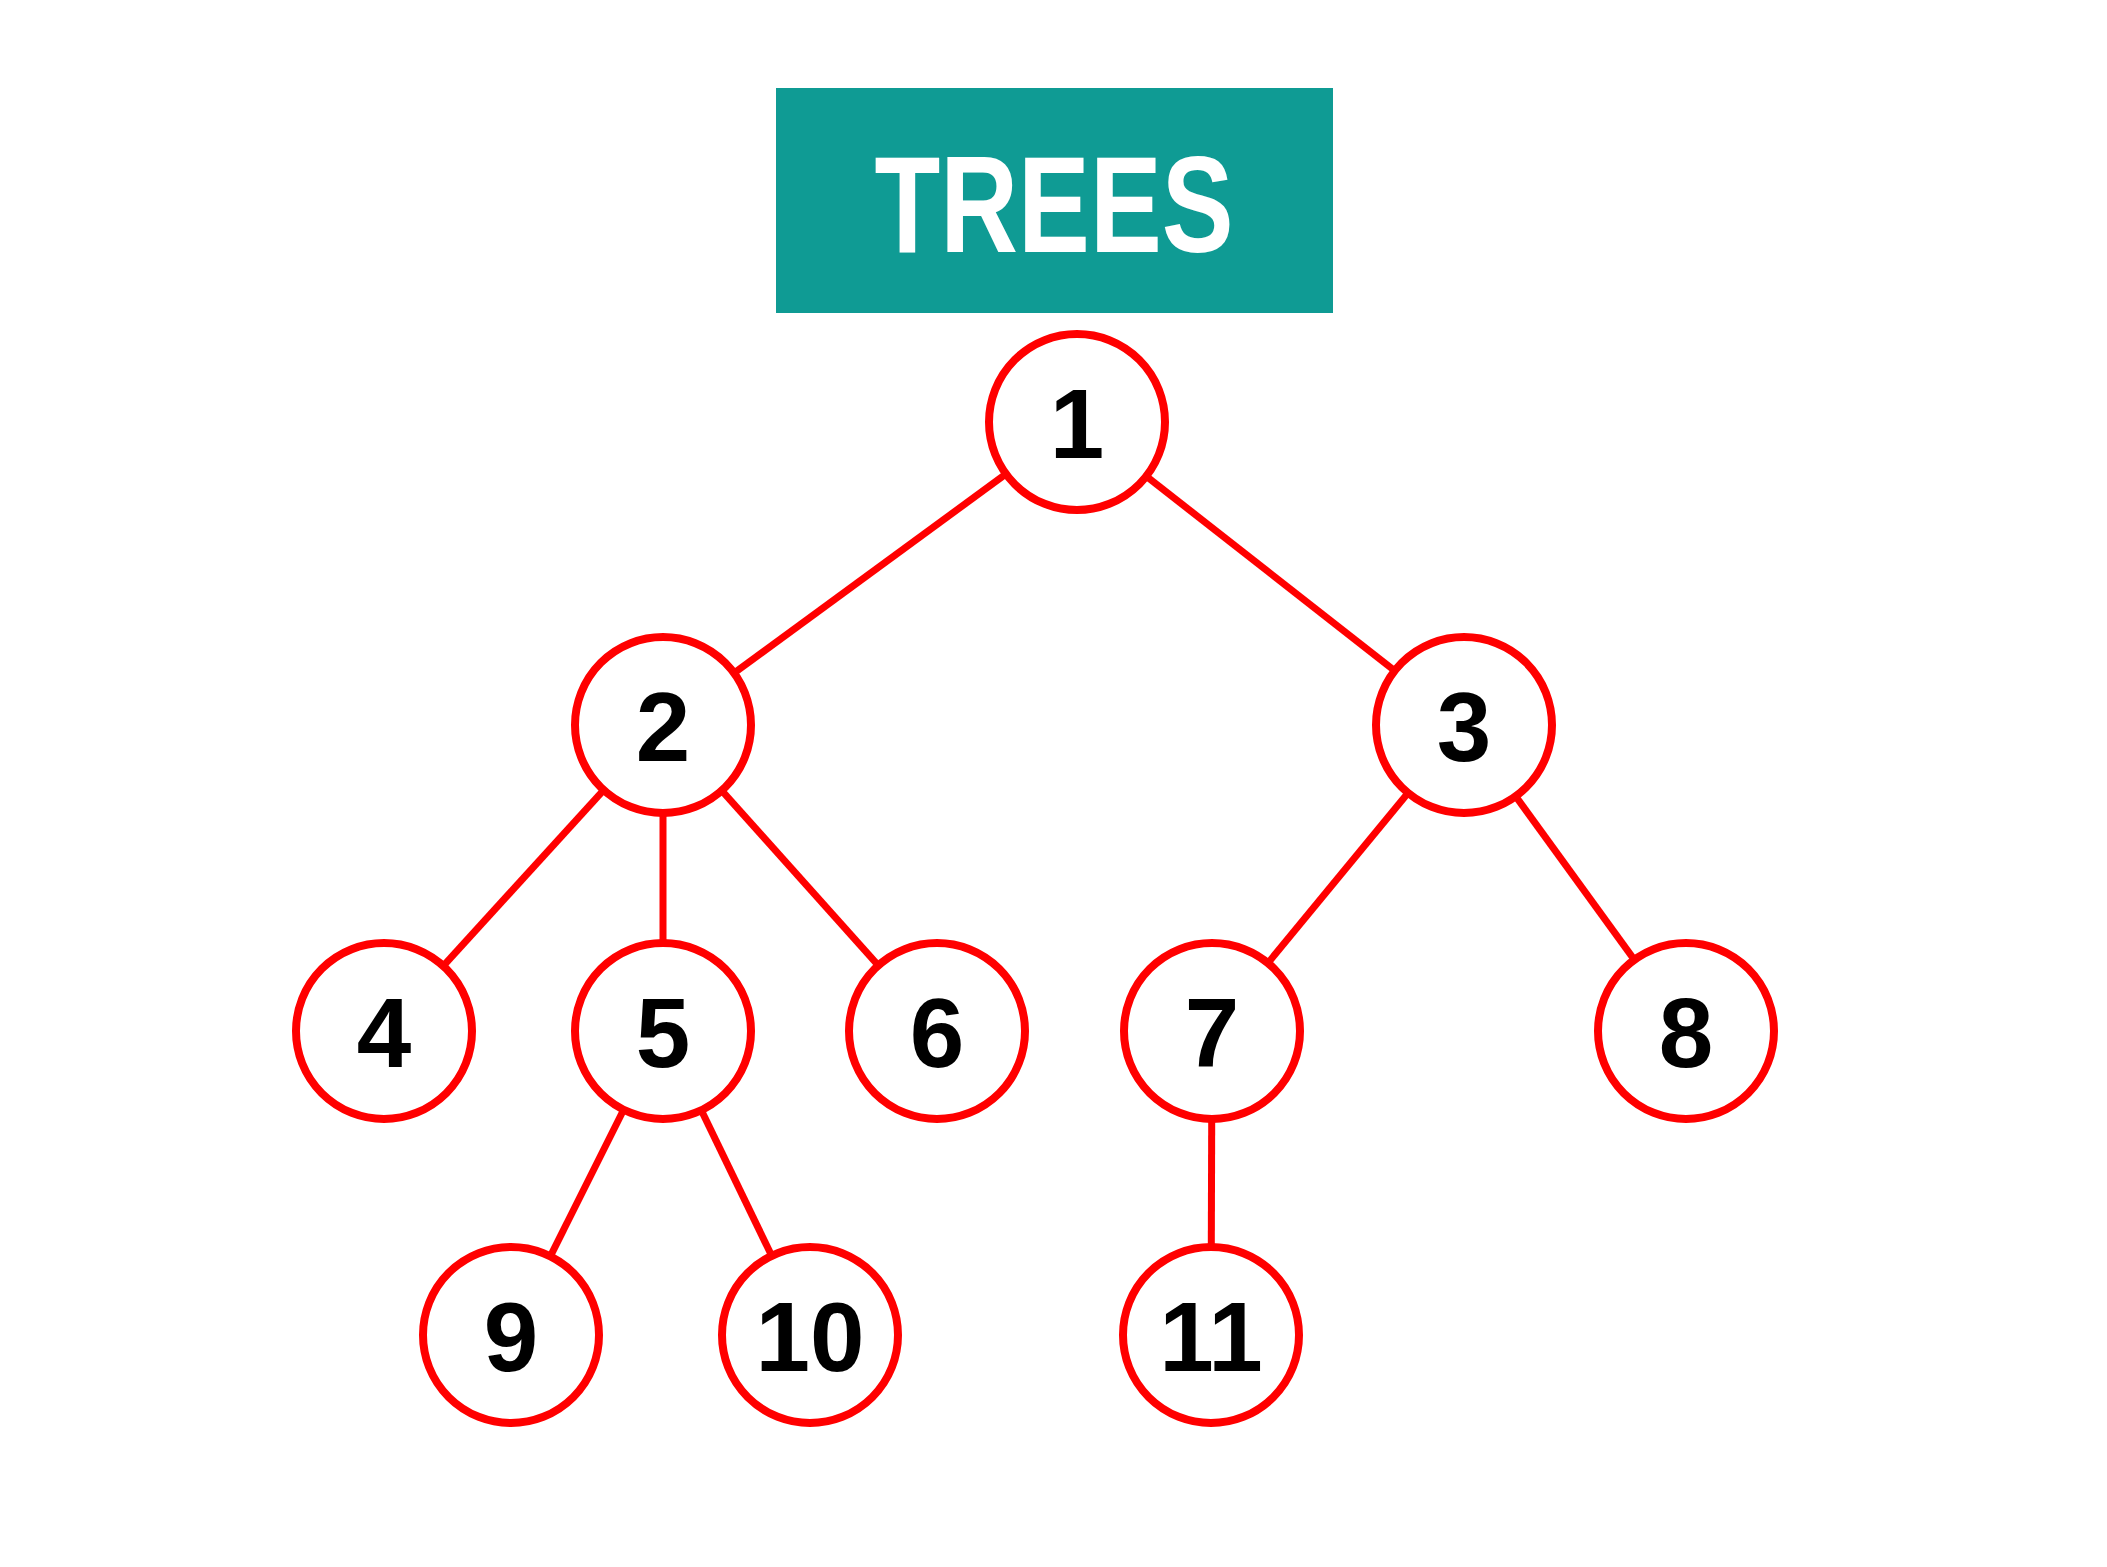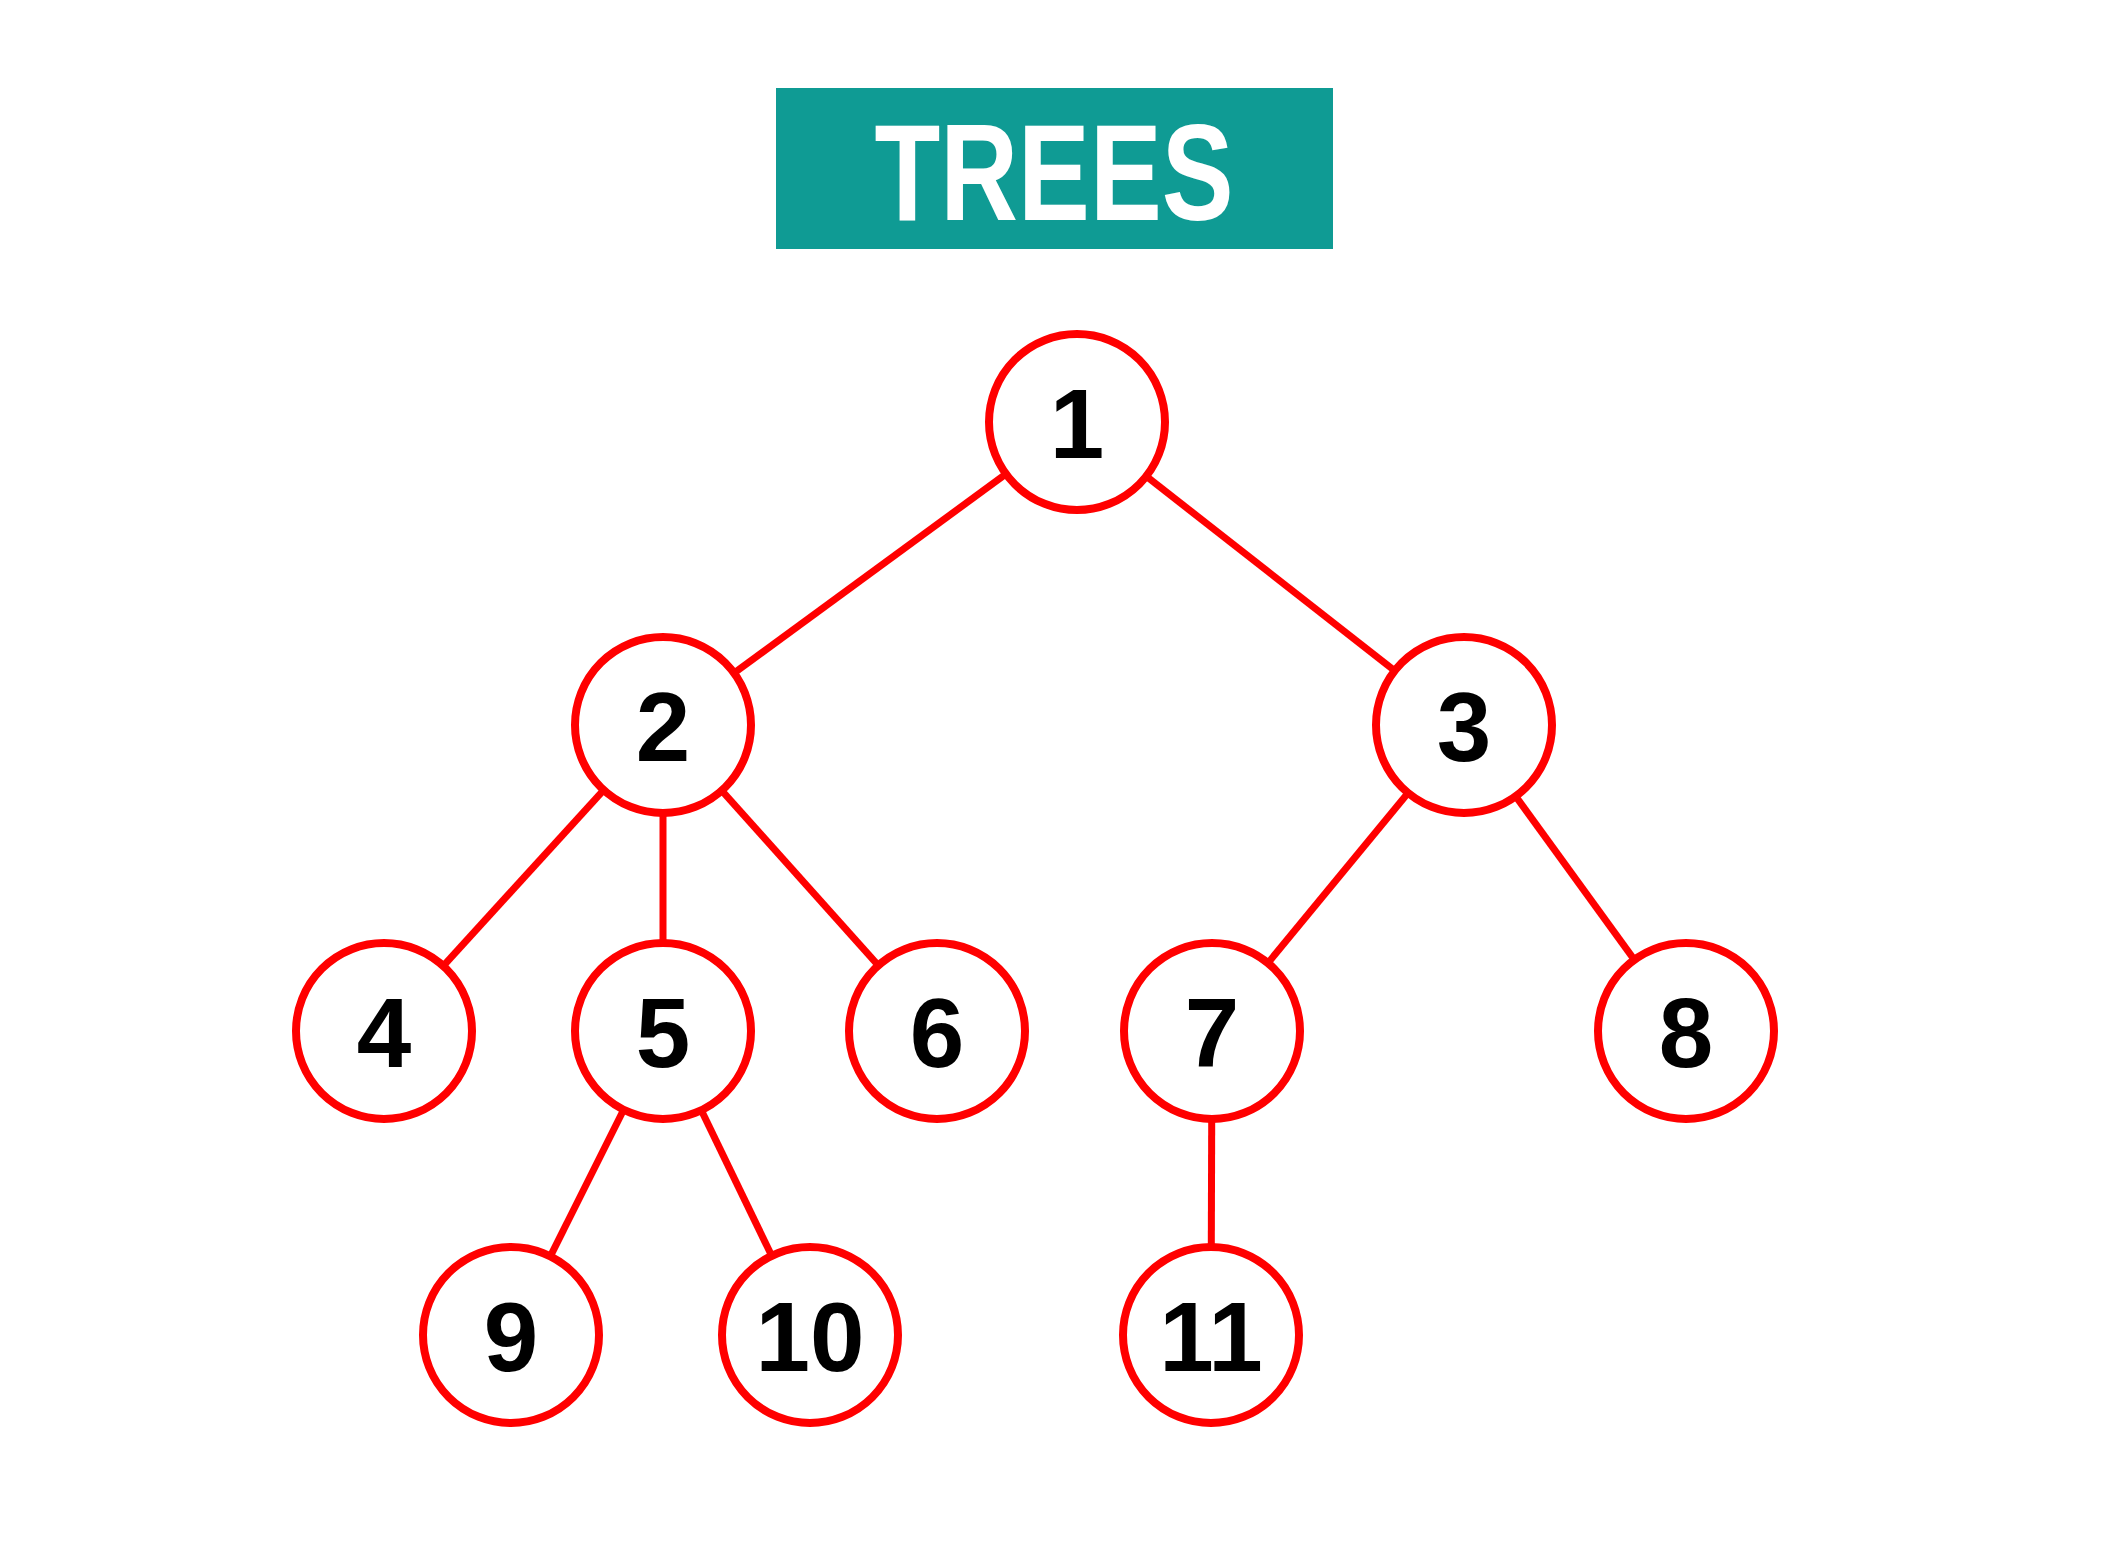--- a/index.html
+++ b/index.html
@@ -12,21 +12,21 @@
       height: 1567px;
       position: relative;
       overflow: hidden;
       font-family: "Liberation Sans", sans-serif;
     }
     #banner {
       position: absolute;
       left: 776px;
       top: 88px;
       width: 557px;
-      height: 161px;
+      height: 225px;
       background: #0F9B94;
       display: flex;
       align-items: center;
       justify-content: center;
     }
     #banner-title {
       color: #ffffff;
       font-family: "Liberation Sans", sans-serif;
       font-weight: 700;
       font-size: 138px;

